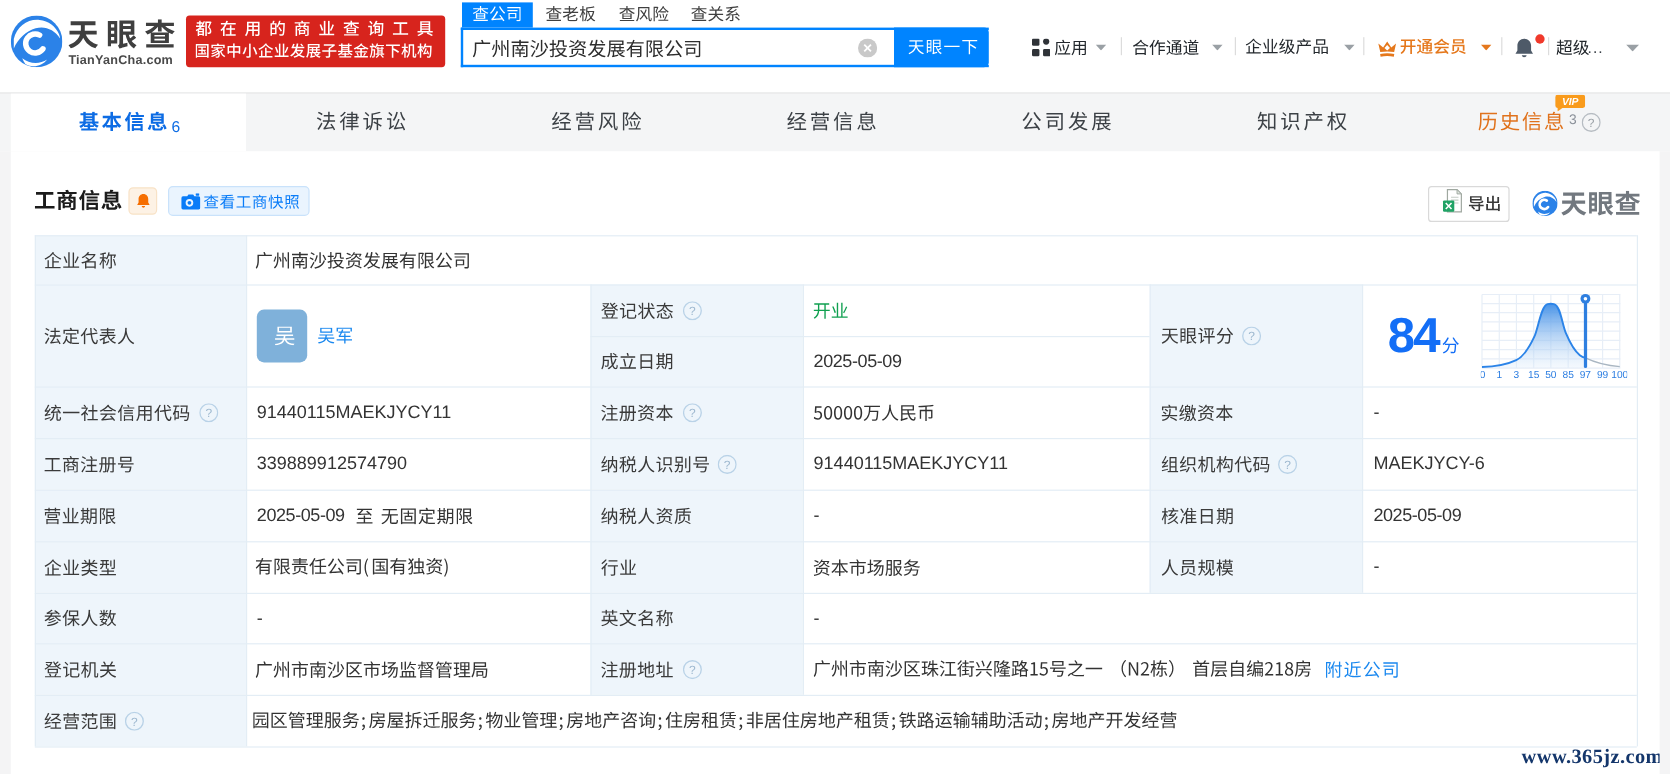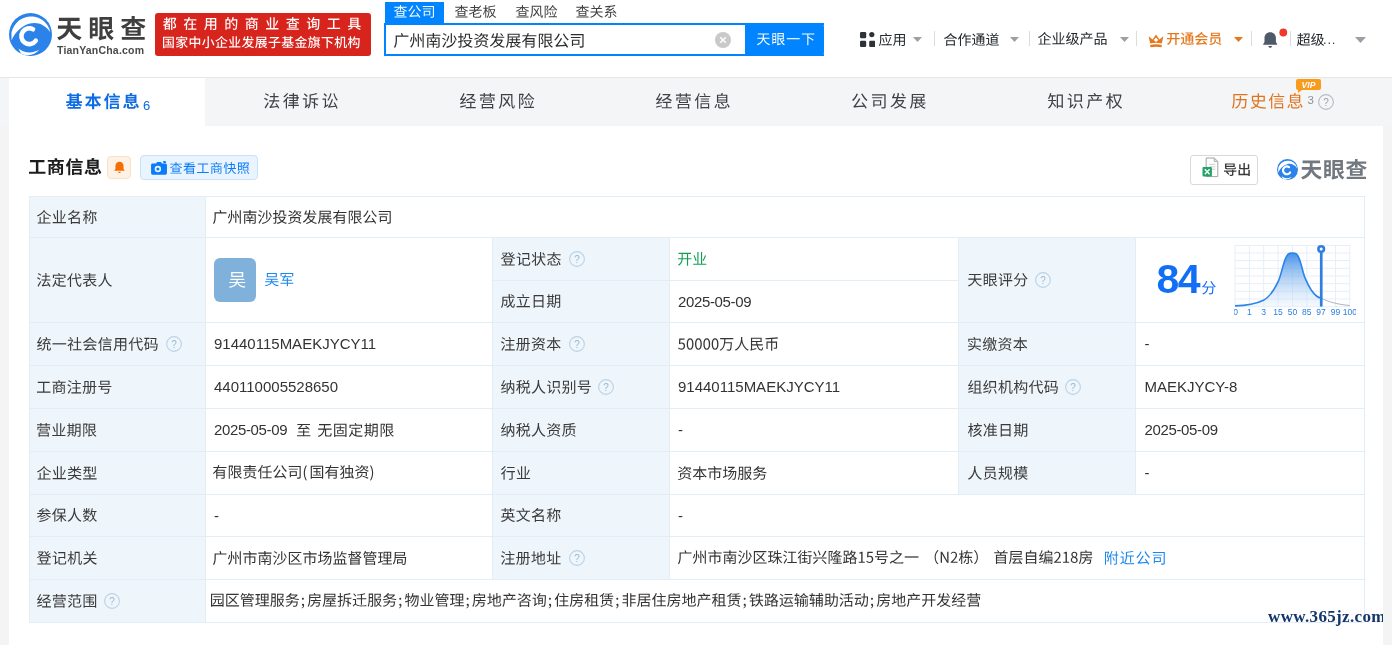--- a/index.html
+++ b/index.html
@@ -737,21 +737,21 @@
 <div style="position:absolute;left:1144.5px;top:336.2px;font-family:'Liberation Sans',sans-serif;font-size:15px;color:#333333;font-weight:400;line-height:1;white-space:nowrap;">-</div>
 <svg class="ct" style="left:36.5px;top:379.5px;" width="75" height="14" viewBox="0.78 -12.66 75 14">
     <g fill="#3a3a3a" transform="scale(0.015000,-0.015000)">
       <use href="#g86" x="0"></use>
       <use href="#g87" x="1019"></use>
       <use href="#g115" x="2037"></use>
       <use href="#g116" x="3056"></use>
       <use href="#g125" x="4075"></use>
     </g>
   </svg>
-<div style="position:absolute;left:214px;top:379.2px;font-family:'Liberation Sans',sans-serif;font-size:15px;color:#333333;font-weight:400;line-height:1;white-space:nowrap;">440110005528650</div>
+<div style="position:absolute;left:214px;top:379.2px;font-family:'Liberation Sans',sans-serif;font-size:15px;color:#333333;font-weight:400;line-height:1;white-space:nowrap;">339889912574790</div>
 <svg class="ct" style="left:501.0px;top:379.6px;" width="90" height="14" viewBox="0.57 -12.60 90 14">
     <g fill="#3a3a3a" transform="scale(0.015000,-0.015000)">
       <use href="#g126" x="0"></use>
       <use href="#g127" x="1019"></use>
       <use href="#g97" x="2037"></use>
       <use href="#g79" x="3056"></use>
       <use href="#g128" x="4075"></use>
       <use href="#g125" x="5093"></use>
     </g>
   </svg>
@@ -767,21 +767,21 @@
       <use href="#g131" x="2037"></use>
       <use href="#g132" x="3056"></use>
       <use href="#g95" x="4075"></use>
       <use href="#g114" x="5093"></use>
     </g>
   </svg>
 <svg class="ct" style="left:1065.0px;top:378.5px" width="16" height="16" viewBox="0 0 16 16">
     <circle cx="8.0" cy="8.0" r="7.4" fill="none" stroke="#b9d2e7" stroke-width="1.1"></circle>
     <text x="8.0" y="11.6" text-anchor="middle" font-family="Liberation Sans" font-size="10" fill="#9db8cf">?</text>
   </svg>
-<div style="position:absolute;left:1144.5px;top:379.2px;font-family:'Liberation Sans',sans-serif;font-size:15px;color:#333333;font-weight:400;line-height:1;white-space:nowrap;">MAEKJYCY-8</div>
+<div style="position:absolute;left:1144.5px;top:379.2px;font-family:'Liberation Sans',sans-serif;font-size:15px;color:#333333;font-weight:400;line-height:1;white-space:nowrap;">MAEKJYCY-6</div>
 <svg class="ct" style="left:36.5px;top:422.6px;" width="60" height="14" viewBox="0.93 -12.60 60 14">
     <g fill="#3a3a3a" transform="scale(0.015000,-0.015000)">
       <use href="#g75" x="0"></use>
       <use href="#g57" x="1019"></use>
       <use href="#g108" x="2037"></use>
       <use href="#g45" x="3056"></use>
     </g>
   </svg>
 <div style="position:absolute;left:214px;top:422.2px;font-family:'Liberation Sans',sans-serif;font-size:15px;color:#333333;font-weight:400;line-height:1;white-space:nowrap;letter-spacing:-0.35px;">2025-05-09</div>
 <svg class="ct" style="left:296.5px;top:422.5px;" width="97" height="14" viewBox="0.81 -12.71 97 14">
@@ -1023,14 +1023,14 @@
       <use href="#g193" x="44010"></use>
       <use href="#g187" x="44430"></use>
       <use href="#g167" x="45430"></use>
       <use href="#g59" x="46430"></use>
       <use href="#g104" x="47430"></use>
       <use href="#g42" x="48430"></use>
       <use href="#g74" x="49430"></use>
       <use href="#g75" x="50430"></use>
     </g>
   </svg>
-<div style="position:absolute;left:1268px;top:608px;font-family:'Liberation Serif',serif;font-size:17px;color:#14366b;font-weight:700;line-height:1;white-space:nowrap;letter-spacing:0.35px;">www.365jz.com</div>
+<div style="position:absolute;left:1268px;top:622px;font-family:'Liberation Serif',serif;font-size:17px;color:#14366b;font-weight:700;line-height:1;white-space:nowrap;letter-spacing:0.35px;">www.365jz.com</div>
 <div style="position:absolute;left:0px;top:126px;width:8.5px;height:519px;background:#f4f4f5"></div>
 <div style="position:absolute;left:1383px;top:126px;width:9px;height:519px;background:#f4f4f5"></div>
 </body></html>

